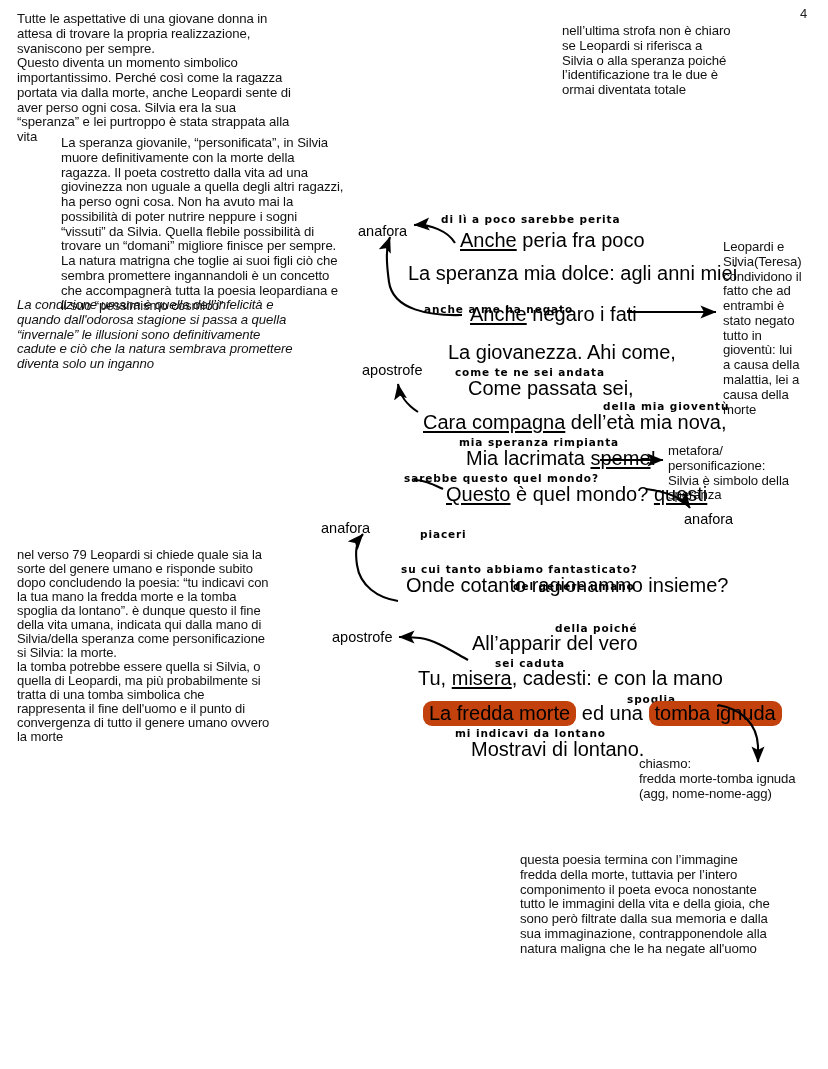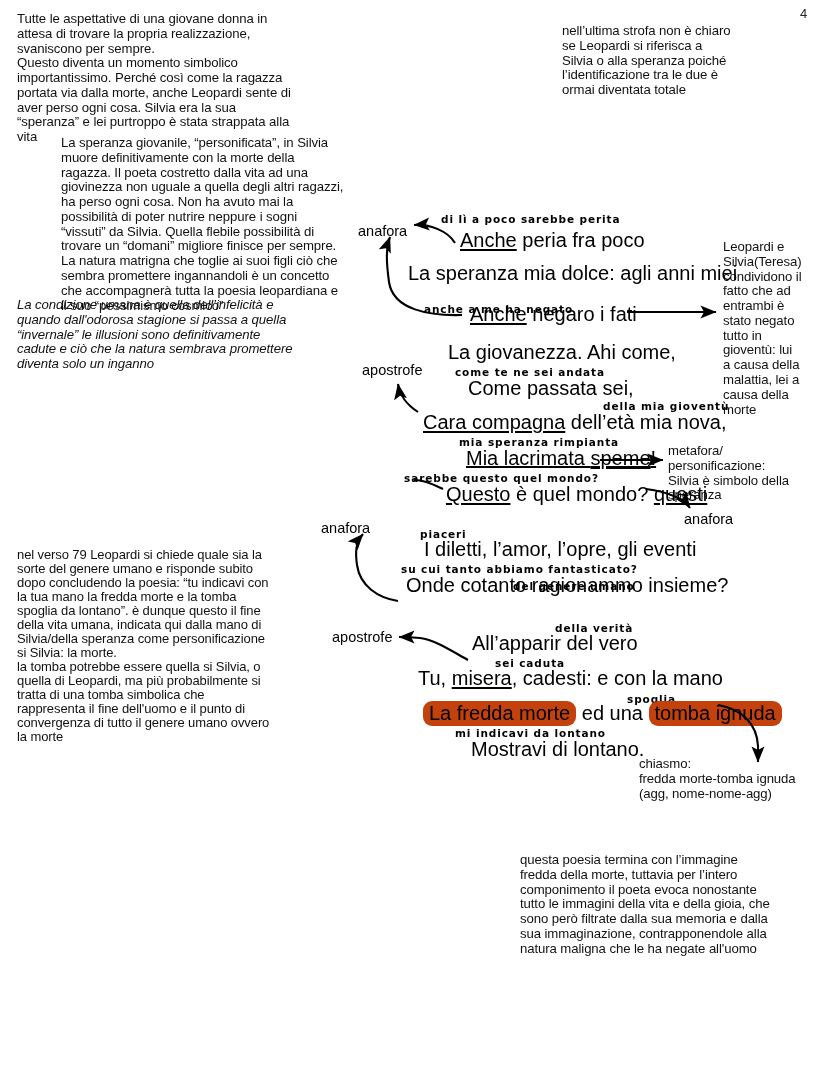--- a/index.html
+++ b/index.html
@@ -184,34 +184,33 @@
 
   <div class="abs verse" style="left:448px; top:341px;">La giovanezza. Ahi come,</div>
 
   <div class="abs hand" style="left:455px; top:366px;">come te ne sei andata</div>
   <div class="abs verse" style="left:468px; top:377px;">Come passata sei,</div>
 
   <div class="abs hand" style="left:603px; top:400px;">della mia gioventù</div>
   <div class="abs verse" style="left:423px; top:411px;"><span class="u">Cara compagna</span><span> dell’età mia nova,</span></div>
 
   <div class="abs hand" style="left:459px; top:436px;">mia speranza rimpianta</div>
-  <div class="abs verse" style="left:466px; top:447px;text-decoration:underline;"><span>Mia lacrimata </span><span class="u">speme</span><span>!</span></div>
+  <div class="abs verse" style="left:466px; top:447px;"><span>Mia lacrimata </span><span class="u">speme</span><span>!</span></div>
 
   <div class="abs hand" style="left:404px; top:472px;">sarebbe questo quel mondo?</div>
   <div class="abs verse" style="left:446px; top:483px;"><span class="u">Questo</span><span> è quel mondo? </span><span class="u">questi</span></div>
 
   <div class="abs hand" style="left:420px; top:528px;">piaceri</div>
-  <div class="abs verse" style="left:424px; top:538px;">I diletti, l’amor, l’opre, gli eventi</div>
 
   <div class="abs hand" style="left:401px; top:563px;">su cui tanto abbiamo fantasticato?</div>
   <div class="abs verse" style="left:406px; top:574px;">Onde cotanto ragionammo insieme?</div>
 
   <div class="abs hand" style="left:513px; top:580px;">del genere umano</div>
 
-  <div class="abs hand" style="left:555px; top:622px;">della verità</div>
+  <div class="abs hand" style="left:555px; top:622px;">della poiché</div>
   <div class="abs verse" style="left:472px; top:632px;">All’apparir del vero</div>
 
   <div class="abs hand" style="left:495px; top:657px;">sei caduta</div>
   <div class="abs verse" style="left:418px; top:667px;"><span>Tu, </span><span class="u">misera</span><span>, cadesti: e con la mano</span></div>
 
   <div class="abs hand" style="left:627px; top:693px;">spoglia</div>
   <div class="abs verse" style="left:423px; top:702px;"><span class="hl">La fredda morte</span><span> ed una </span><span class="hl">tomba ignuda</span></div>
 
   <div class="abs hand" style="left:455px; top:727px;">mi indicavi da lontano</div>
   <div class="abs verse" style="left:471px; top:738px;">Mostravi di lontano.</div>

